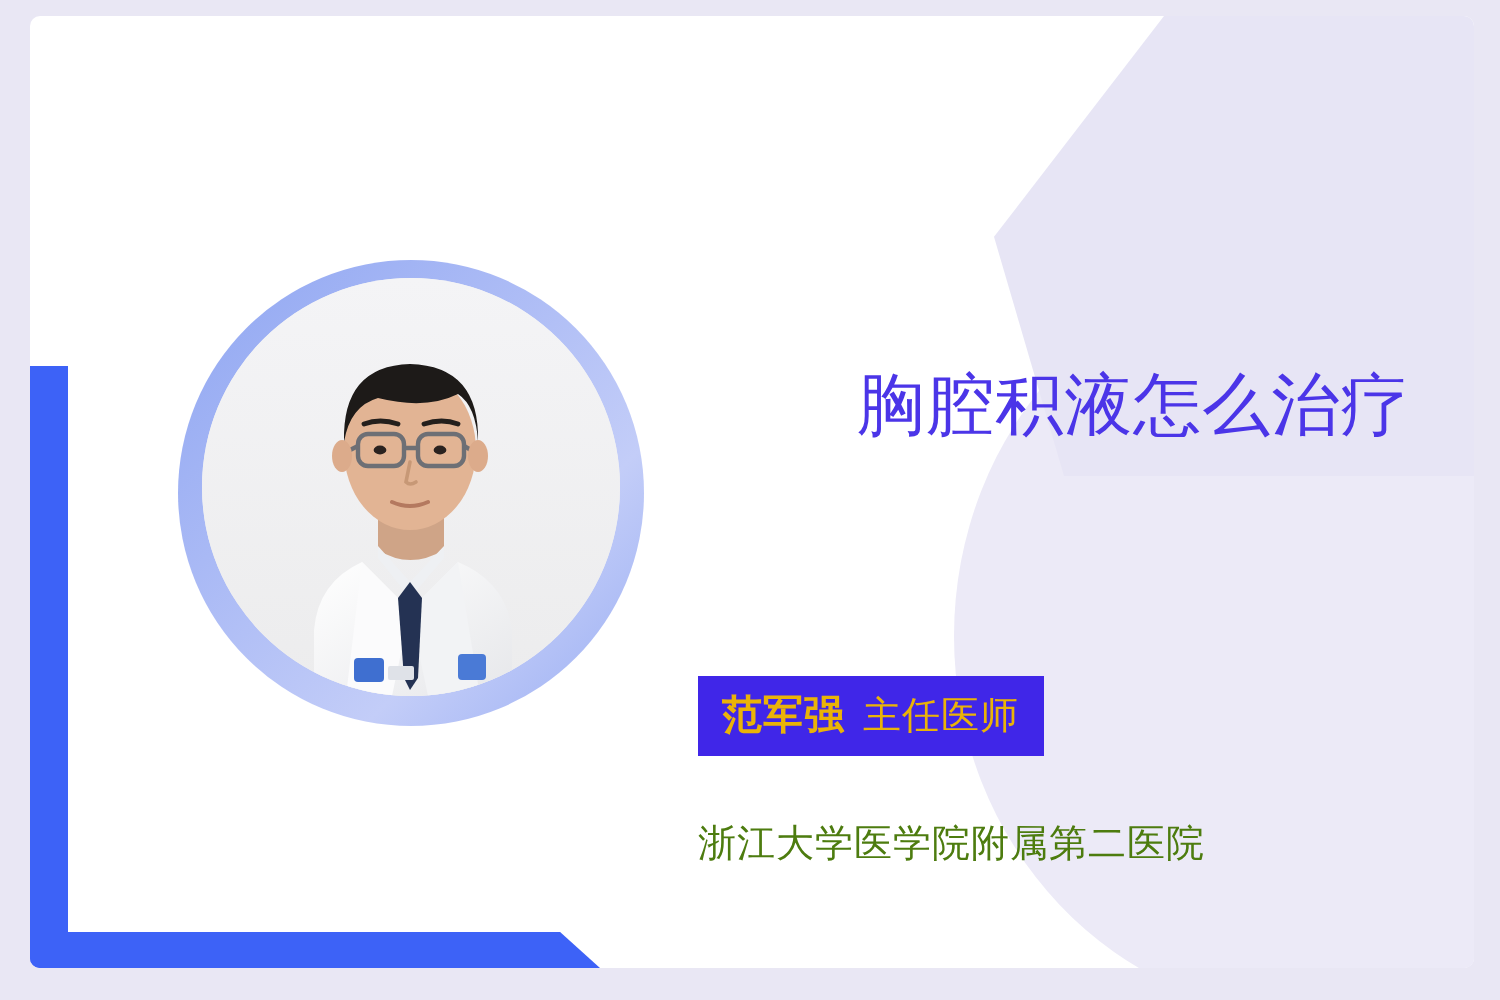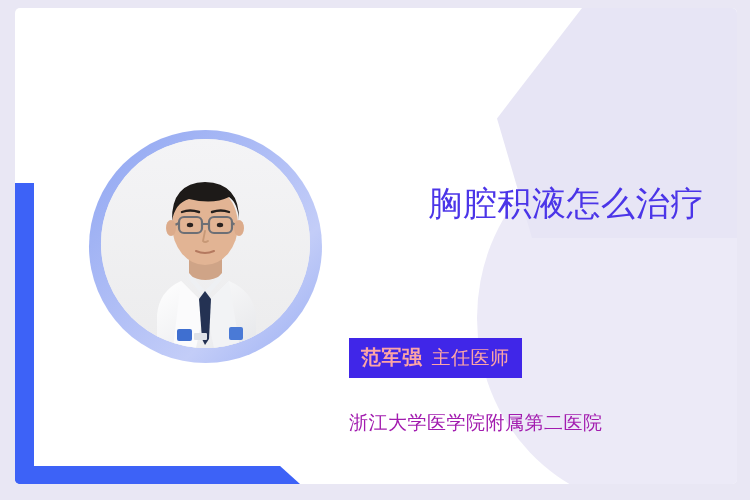--- a/index.html
+++ b/index.html
@@ -127,39 +127,39 @@
     font-weight: 400;
     color: #4b35e8;
     letter-spacing: 0.5px;
     white-space: pre;
   }
   .badge {
     display: inline-block;
     margin-top: 22px;
     padding: 6px 12px 7px 12px;
     background: #4026e8;
-    color: #fca5a5;
+    color: #eab308;
     white-space: nowrap;
   }
   .badge-name {
     font-size: 20px;
     font-weight: bold;
     letter-spacing: 0.5px;
   }
   .badge-title {
     font-size: 19px;
     font-weight: 400;
     margin-left: 9px;
     letter-spacing: 0.5px;
   }
   .meta {
     margin-top: 23px;
     font-size: 19px;
     line-height: 44px;
-    color: #a21caf;
+    color: #4d7c0f;
     letter-spacing: 0.5px;
   }
   .meta-line { display: block; }
 </style>
 </head>
 <body>
 
 <div class="stage">
 
   <div class="backdrop"></div>

